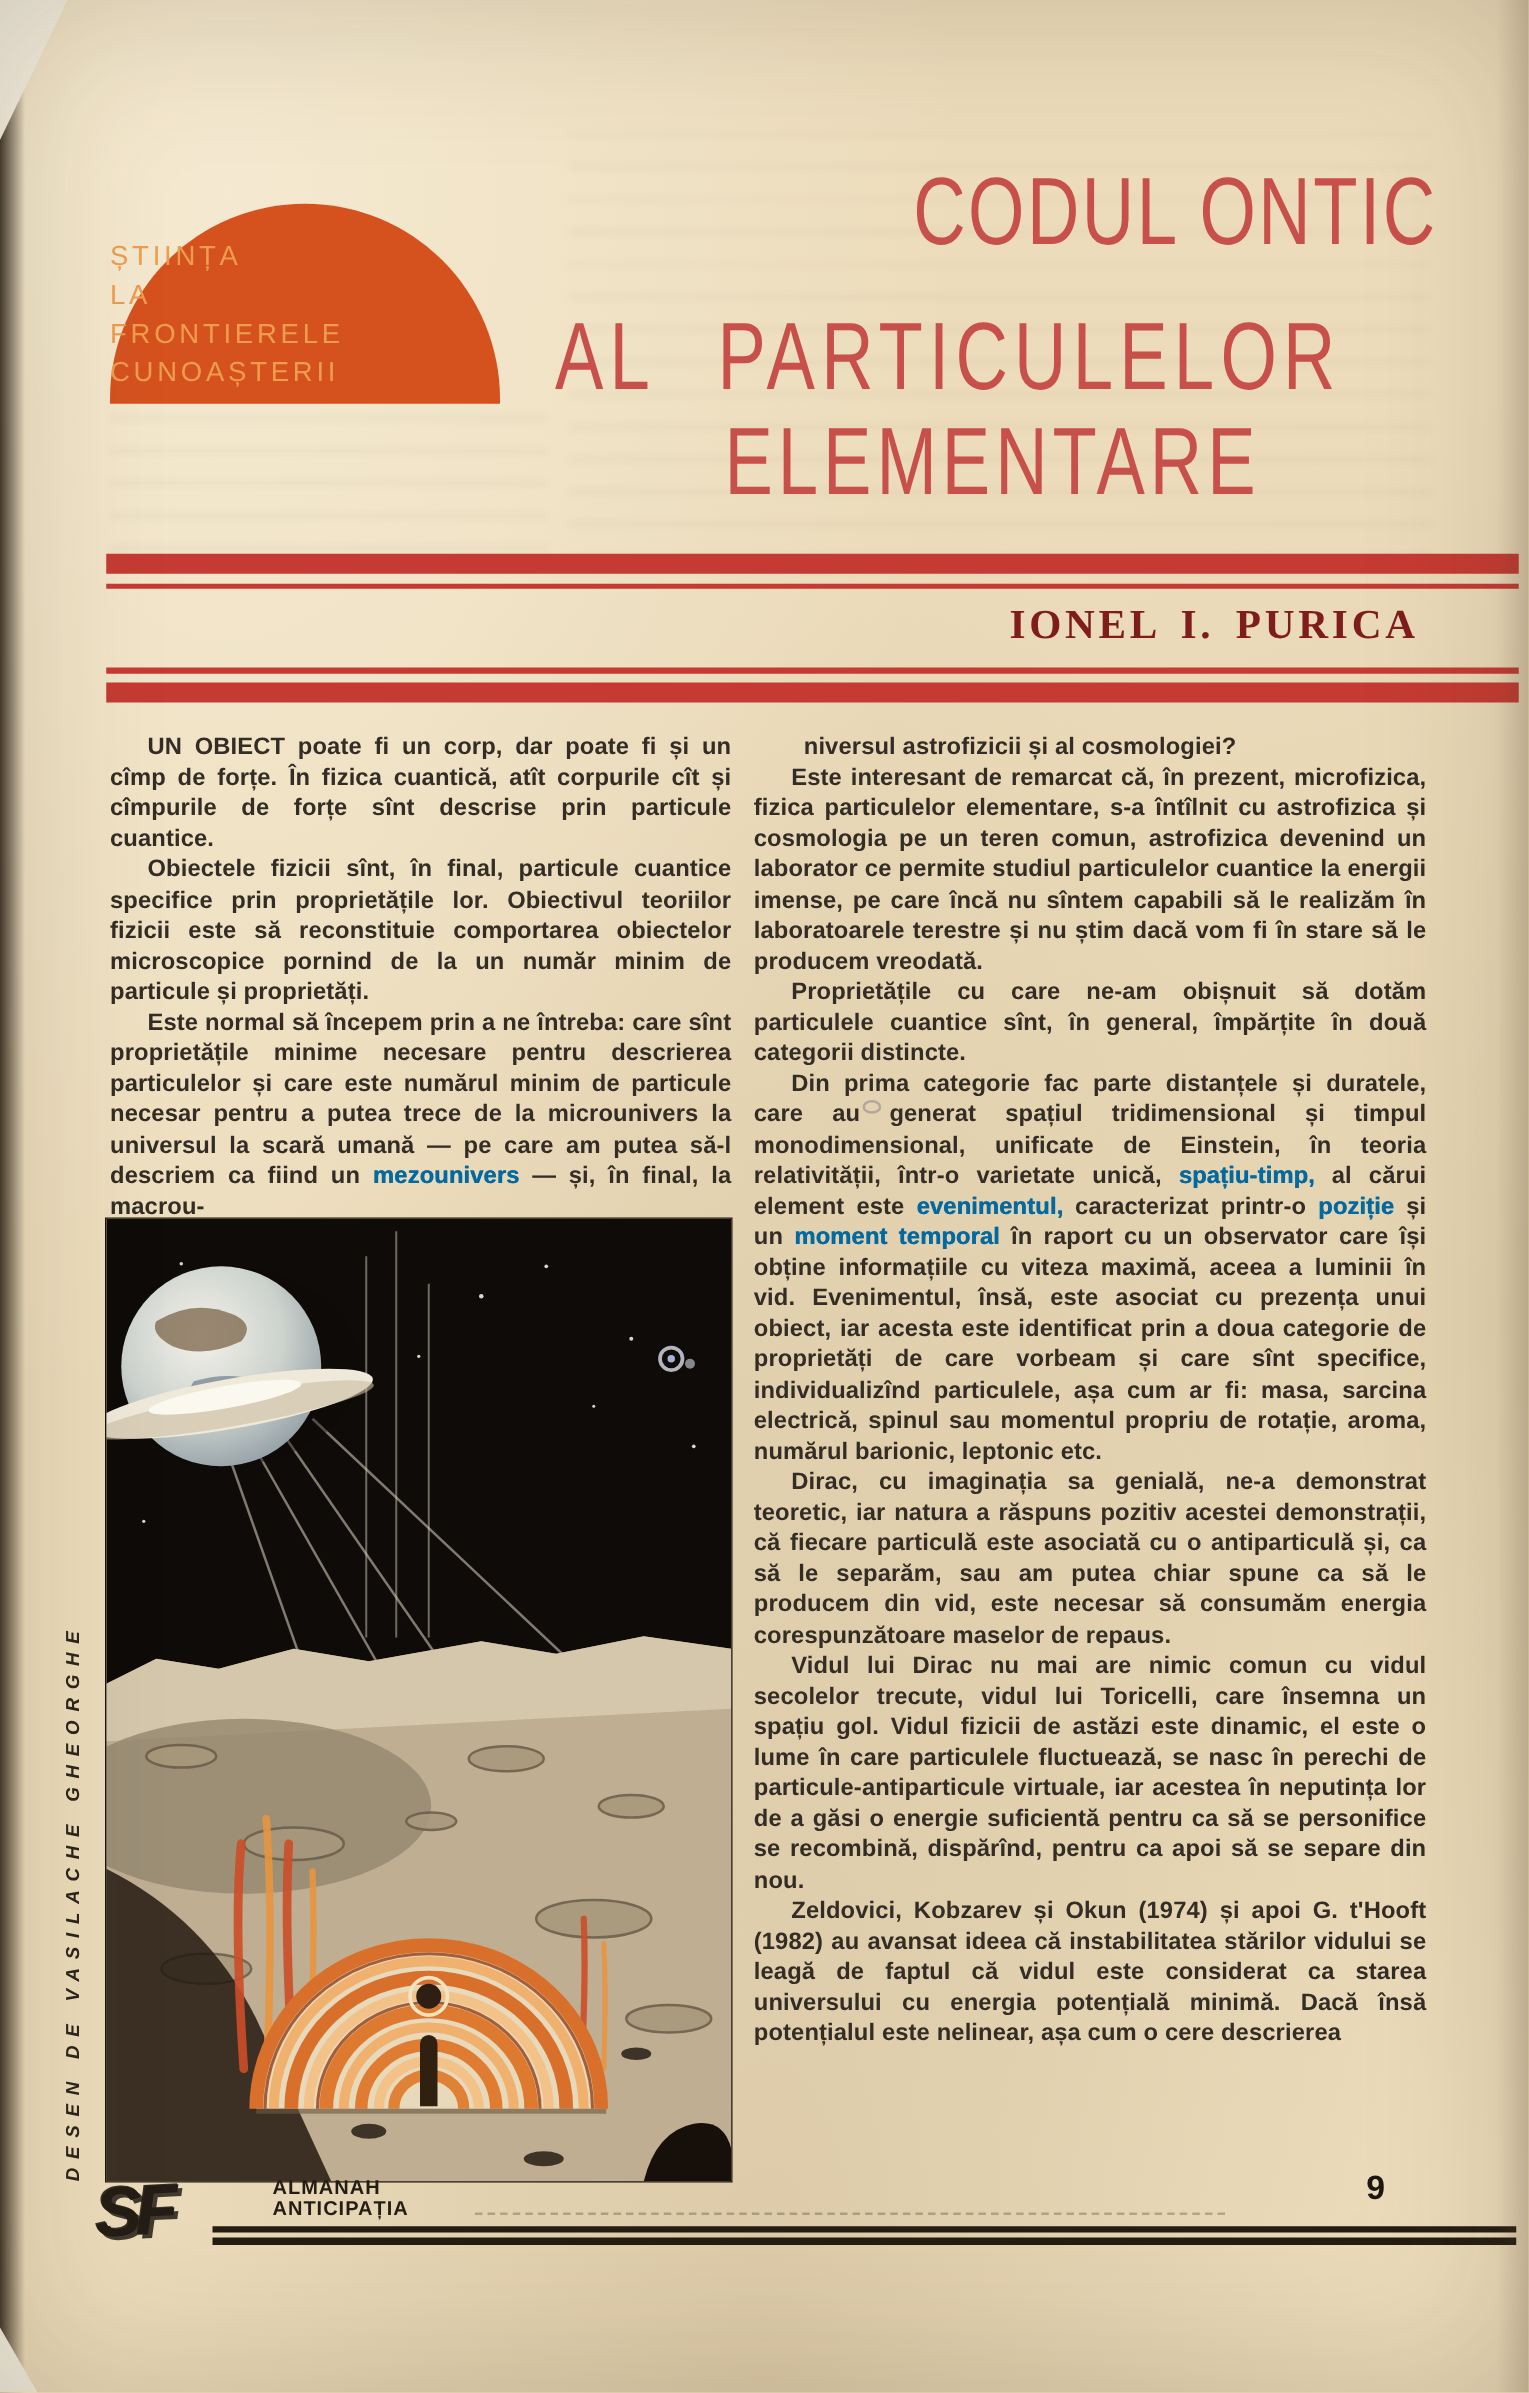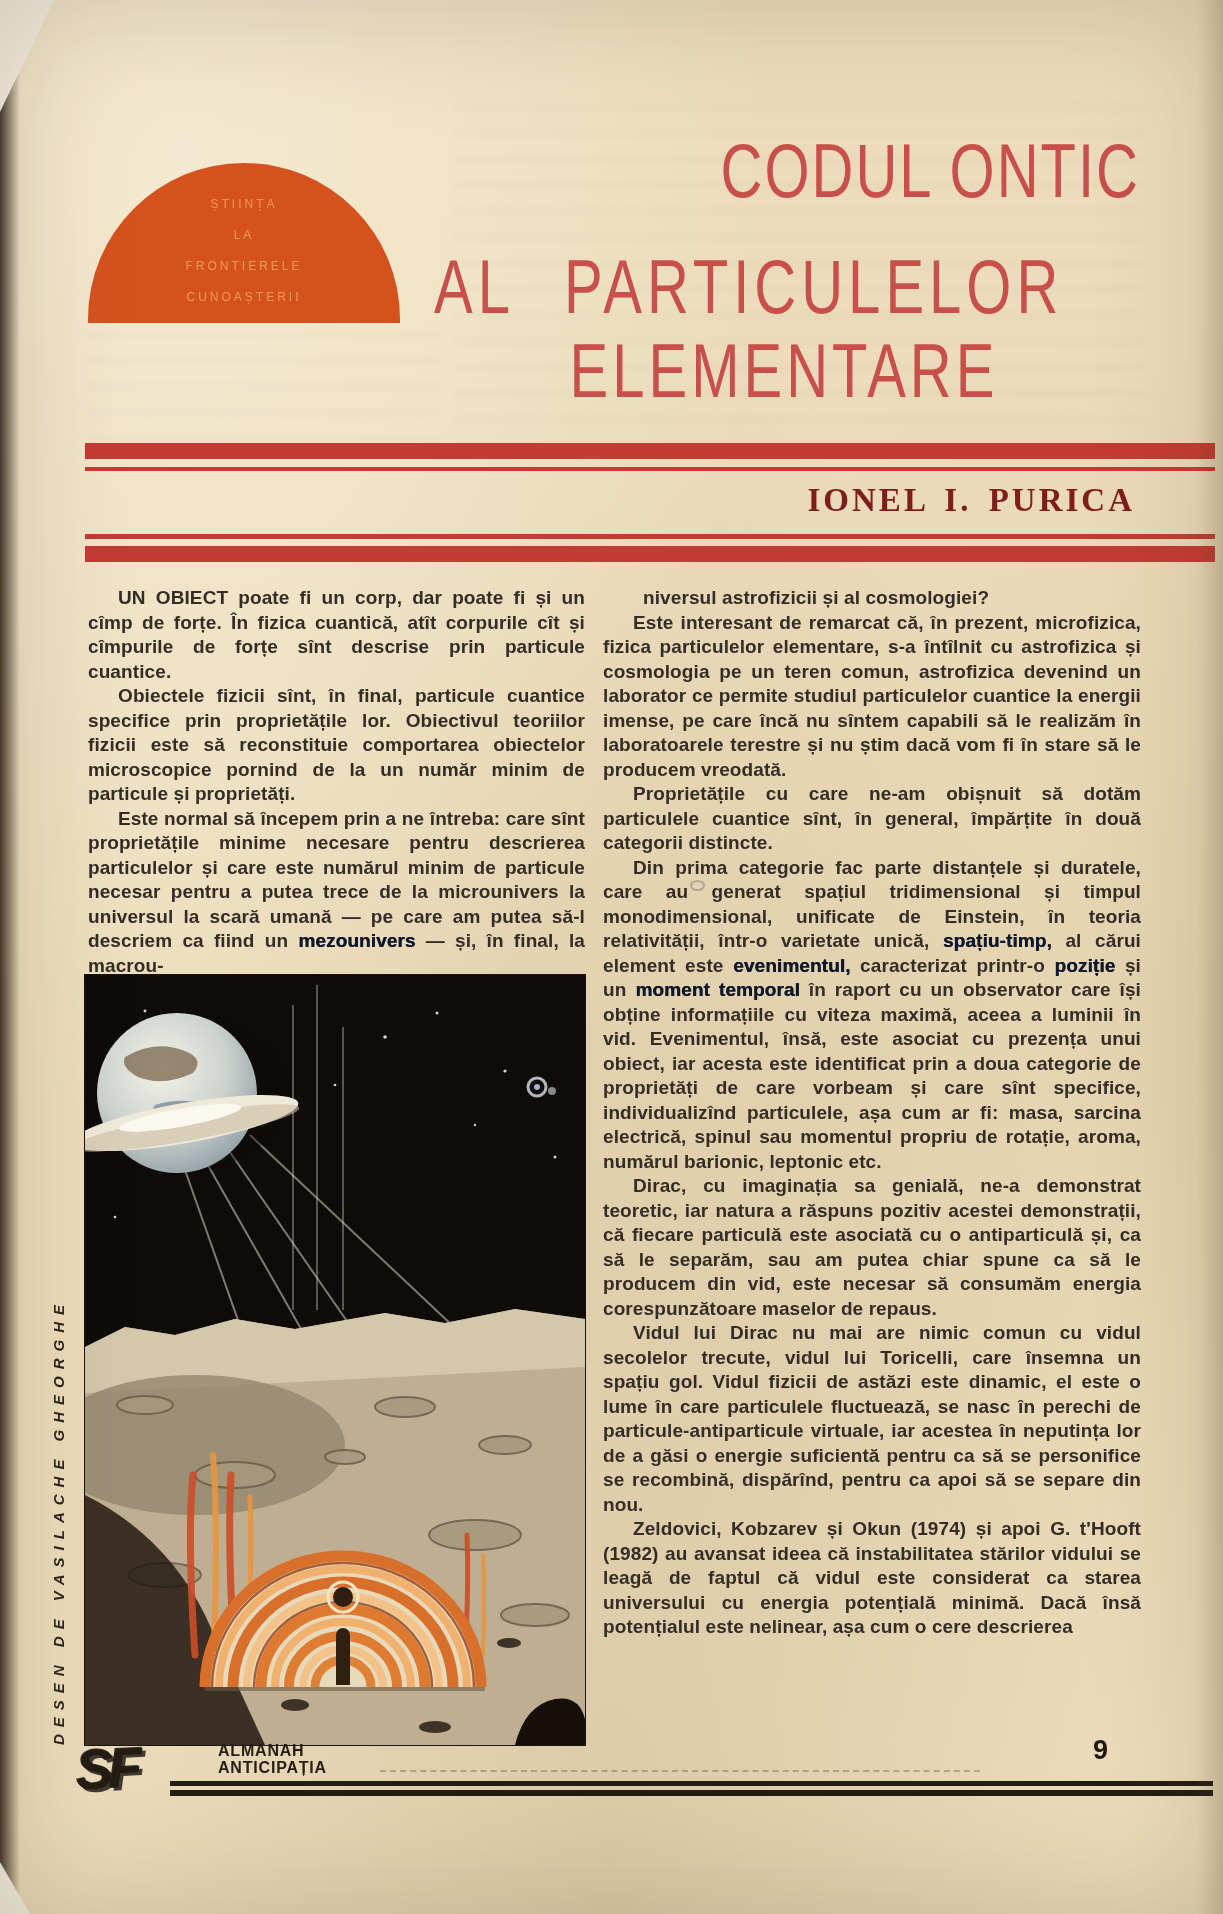--- a/index.html
+++ b/index.html
@@ -28,25 +28,25 @@
   .vignette{position:absolute;inset:0;z-index:45;pointer-events:none;
     box-shadow:inset 0 0 130px rgba(70,50,25,.22);}
   .ghost{position:absolute;z-index:1;pointer-events:none;filter:blur(3px);opacity:.5;
     background:repeating-linear-gradient(0deg, rgba(120,105,85,.15) 0 3px, transparent 3px 26px);}
   .ghost1{left:455px;top:92px;width:690px;height:355px;}
   .ghost2{left:88px;top:328px;width:350px;height:112px;}
 
   
   .badge{position:absolute;left:88px;top:163px;width:312px;height:160px;z-index:5;
     background:var(--badge);border-radius:156px 156px 0 0;
-    color:var(--badgeText);text-align:center;padding-top:26px;
-    font-size:12px;line-height:31px;letter-spacing:3px;font-weight:normal;}
-
-  
-  .title{position:absolute;left:428px;top:132px;width:712px;height:300px;color:var(--titleRed);z-index:5;}
+    color:var(--badgeText);text-align:left;padding-top:26px;
+    font-size:22px;line-height:31px;letter-spacing:3px;font-weight:normal;}
+
+  
+  .title{position:absolute;left:438px;top:132px;width:712px;height:300px;color:var(--titleRed);z-index:5;}
   .title div{position:absolute;font-size:58px;line-height:58px;white-space:nowrap;}
   .t1{right:0;top:0;transform:scaleY(1.32);transform-origin:top right;letter-spacing:2px;}
   .t2{left:6px;top:116px;transform:scaleY(1.32);transform-origin:top left;letter-spacing:5px;word-spacing:30px;}
   .t3{left:0;top:200px;width:100%;text-align:center;transform:scaleY(1.32);transform-origin:top center;letter-spacing:4px;}
 
   
   .bar{position:absolute;left:85px;width:1130px;background:var(--barRed);z-index:5;}
   .bar-thick1{top:443px;height:16px;}
   .line-thin1{top:467px;height:4px;}
   .line-thin2{top:534px;height:5px;}
@@ -55,21 +55,21 @@
     font-family:"Liberation Serif",serif;font-weight:bold;font-size:33px;
     letter-spacing:3px;word-spacing:6px;color:#7f1d1d;}
 
   
   .col{position:absolute;top:586px;z-index:4;}
   .col-left{left:88px;width:497px;}
   .col-right{left:603px;width:538px;}
   .col p{margin:0;text-align:justify;text-indent:30px;font-size:19px;line-height:24.5px;
     font-weight:bold;color:var(--ink);letter-spacing:.1px;}
   .col p.noindent{text-indent:0;margin-left:40px;}
-  .col p b{color:#0f172a;text-shadow:.4px 0 0 currentColor;}
+  .col p b{color:#0369a1;text-shadow:.4px 0 0 currentColor;}
 
   
   .illus{position:absolute;left:85px;top:975px;width:500px;height:770px;z-index:10;
     outline:1px solid #1a140d;}
   .illus svg{display:block;width:100%;height:100%;}
 
   
   .caption{position:absolute;left:-216px;top:1451px;width:560px;height:28px;z-index:12;
     transform:rotate(-90deg);transform-origin:center;
     font-style:italic;font-weight:bold;font-size:15px;letter-spacing:7px;

